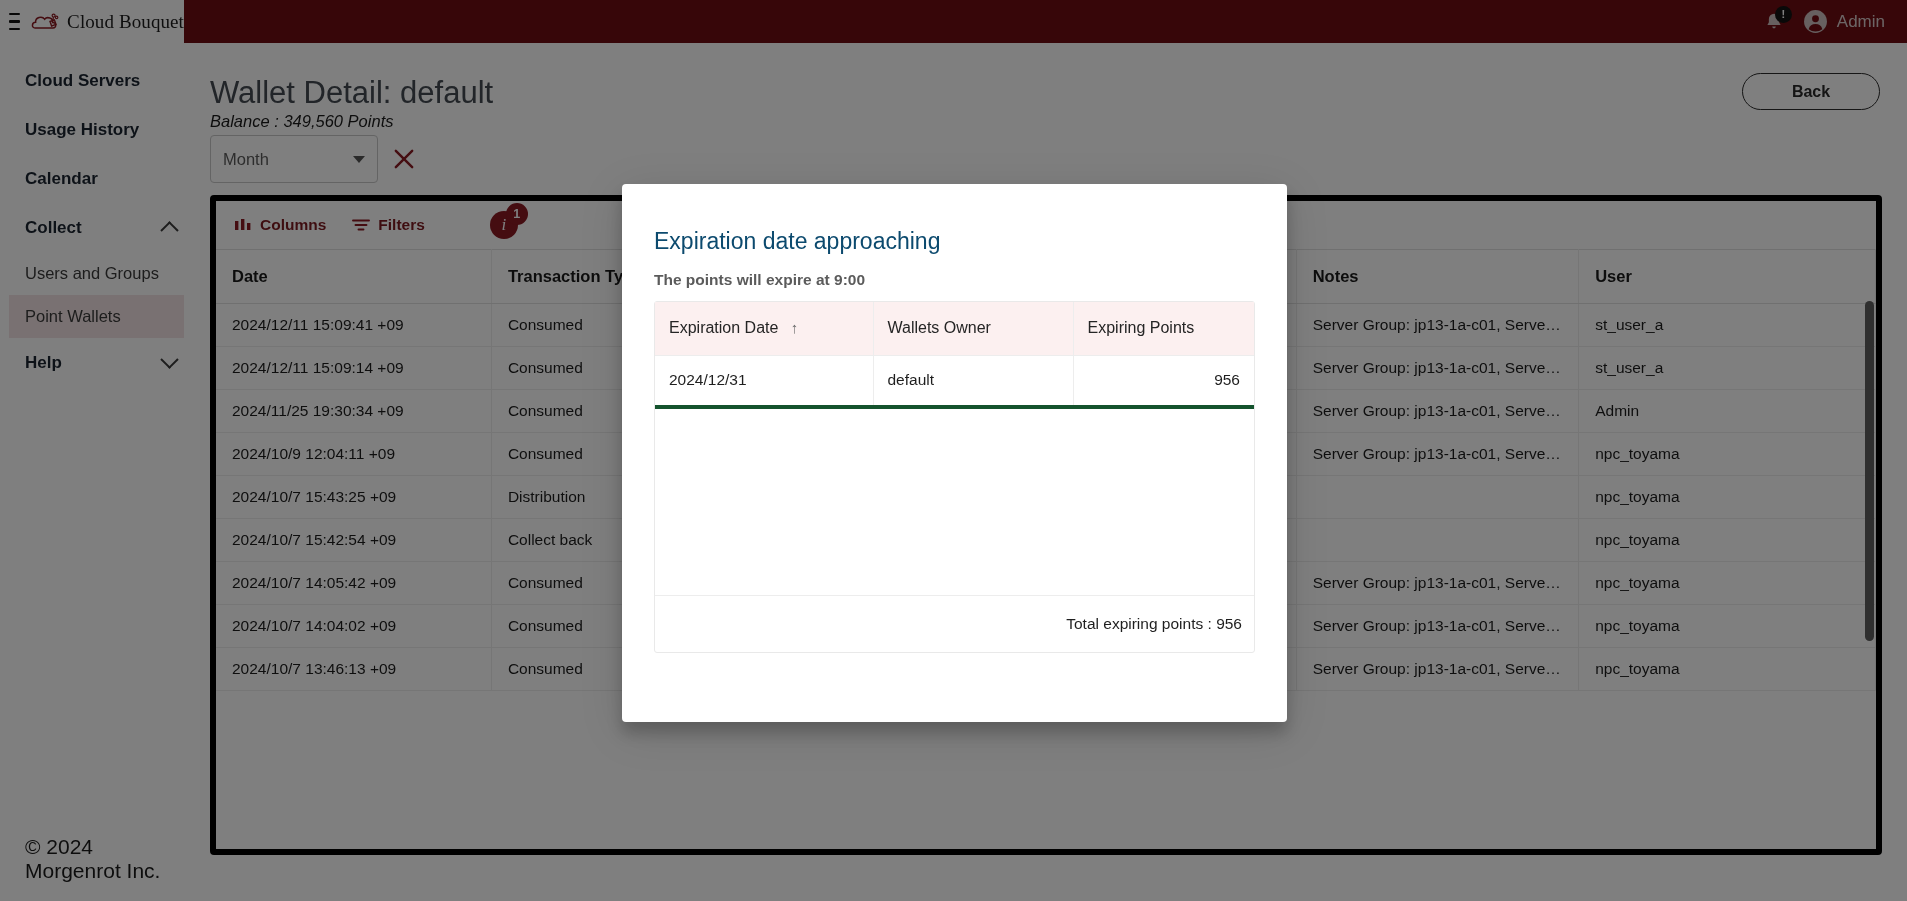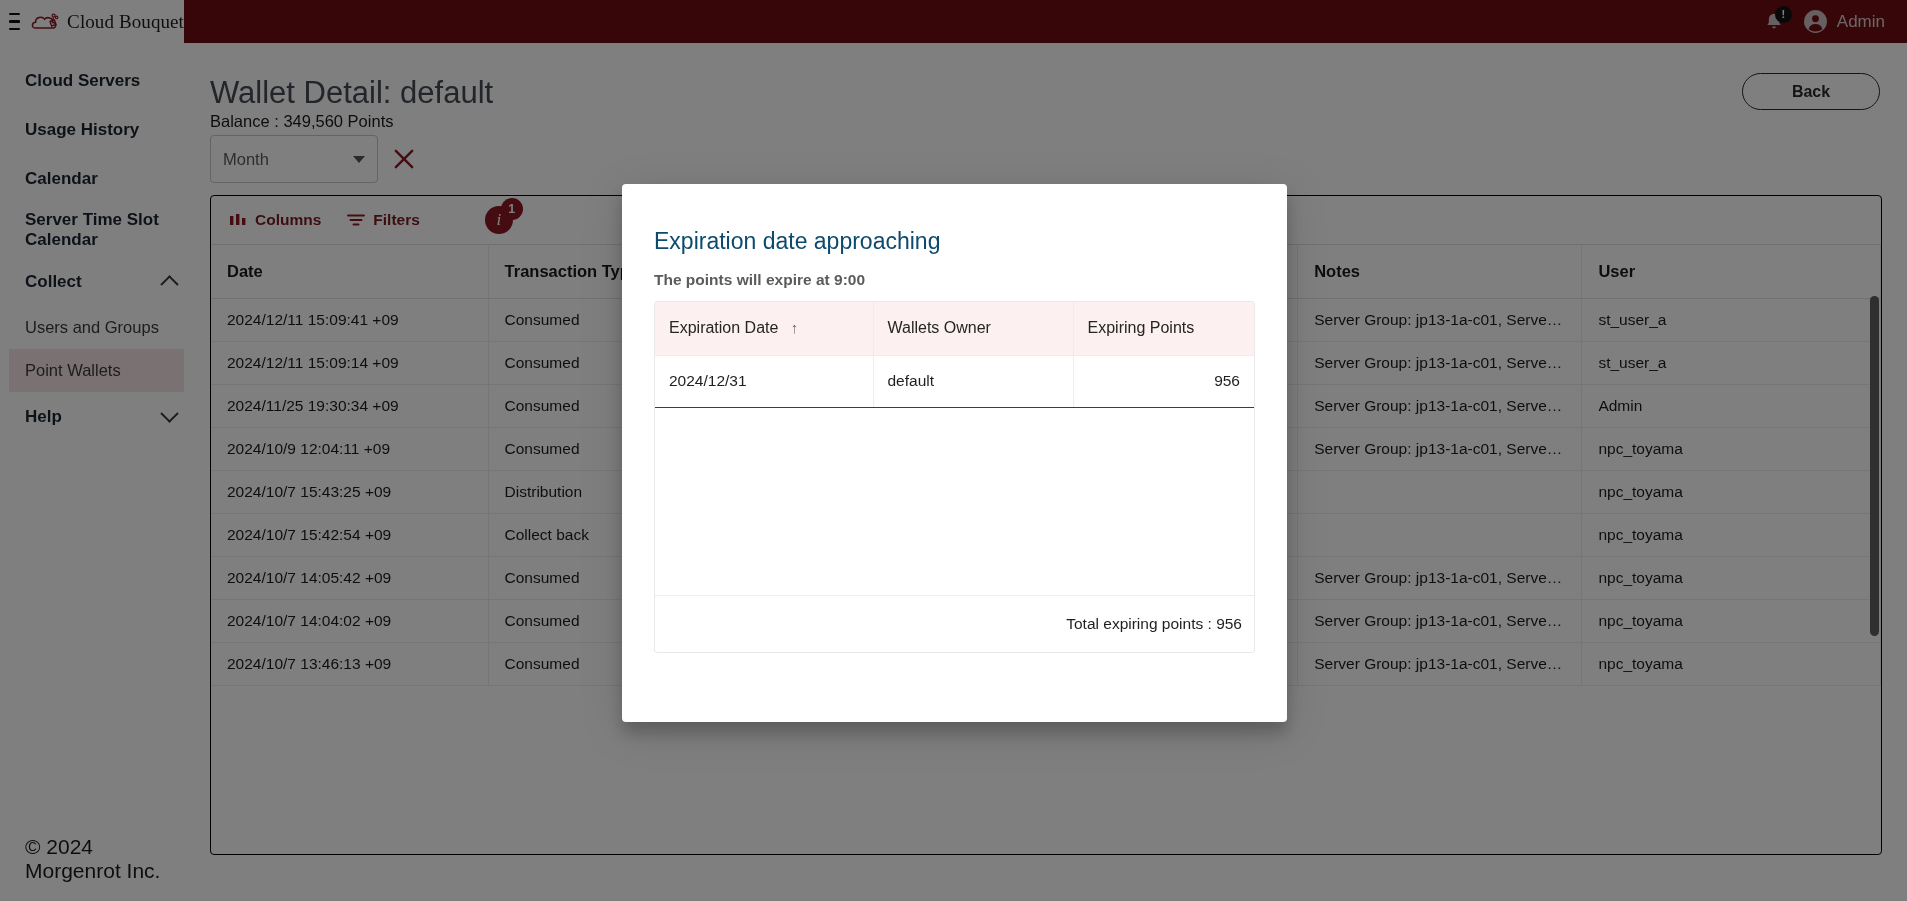--- a/index.html
+++ b/index.html
@@ -91,21 +91,21 @@
   }
   .back-btn {
     position: absolute; right: 27px; top: 30px;
     width: 138px; height: 37px; border-radius: 19px;
     border: 1px solid #2c2c2c; background: transparent;
     font-size: 16px; font-weight: 700; color: #2b2b2b;
     display: flex; align-items: center; justify-content: center; cursor: pointer;
   }
   .balance-line {
     position: absolute; left: 26px; top: 69px;
-    font-size: 16.5px; color: #1b1b1b;
+    font-size: 16.5px; color: #1b1b1b; font-style: italic;
   }
   .month-select {
     position: absolute; left: 26px; top: 92px;
     width: 168px; height: 48px;
     border: 1px solid #c8c8c8; border-radius: 4px;
     display: flex; align-items: center; padding: 0 12px;
     font-size: 16.5px; color: #5b5b5b; cursor: pointer;
   }
   .caret-down {
     margin-left: auto;
@@ -113,21 +113,21 @@
     border-right: 6px solid transparent; border-top: 7px solid #555;
   }
   .clear-x {
     position: absolute; left: 206px; top: 102px;
     width: 28px; height: 28px; cursor: pointer;
   }
 
   .grid-card {
     position: absolute; left: 26px; top: 152px;
     width: 1672px; height: 660px;
-    border: 1px solid #000000; border-radius: 4px;
+    border: 6px solid #000000; border-radius: 4px;
     background: #fff; overflow: hidden;
   }
   .grid-toolbar {
     height: 48px; display: flex; align-items: center; gap: 8px;
     padding: 0 10px;
   }
   .tool-btn {
     display: flex; align-items: center; gap: 8px;
     height: 32px; padding: 0 9px; border-radius: 4px;
     color: #7c1a20; font-size: 15.5px; font-weight: 700; cursor: pointer;
@@ -201,21 +201,21 @@
   }
   table.mgrid { width: 100%; border-collapse: collapse; table-layout: fixed; }
   table.mgrid th {
     height: 53px; background: #fcf0f0; font-size: 16px; font-weight: 400;
     color: #252525; text-align: left; padding: 0 14px;
     border-bottom: 1px solid #ededed; border-right: 1px solid #ededed;
   }
   table.mgrid th:last-child { border-right: none; }
   table.mgrid td {
     height: 52px; font-size: 15.5px; color: #1f1f1f; padding: 8px 14px;
-    border-bottom: 1px solid #14532d; border-right: 1px solid #ededed;
+    border-bottom: 4px solid #14532d; border-right: 1px solid #ededed;
   }
   table.mgrid td:last-child { border-right: none; }
   .sort-arrow { margin-left: 8px; color: #6e6e6e; font-size: 15px; }
   .mgrid-filler { flex: 1; }
   .modal-total {
     border-top: 1px solid #ededed; height: 57px;
     display: flex; align-items: center; justify-content: flex-end;
     padding-right: 12px; font-size: 15.5px; color: #1f1f1f;
   }
 </style>
@@ -265,23 +265,20 @@
 
     <div class="sidebar">
       <div class="nav-item">
         <span>Cloud Servers</span>
       </div>
       <div class="nav-item">
         <span>Usage History</span>
       </div>
       <div class="nav-item">
         <span>Calendar</span>
-      </div>
-      <div class="nav-item two-line">
-        <span>Server Time Slot Calendar</span>
       </div>
       <div class="nav-item">
         <span>Collect</span>
         <span class="chev up"></span>
       </div>
       <div class="nav-item sub">
         <span>Users and Groups</span>
       </div>
       <div class="nav-item sub active">
         <span>Point Wallets</span>

